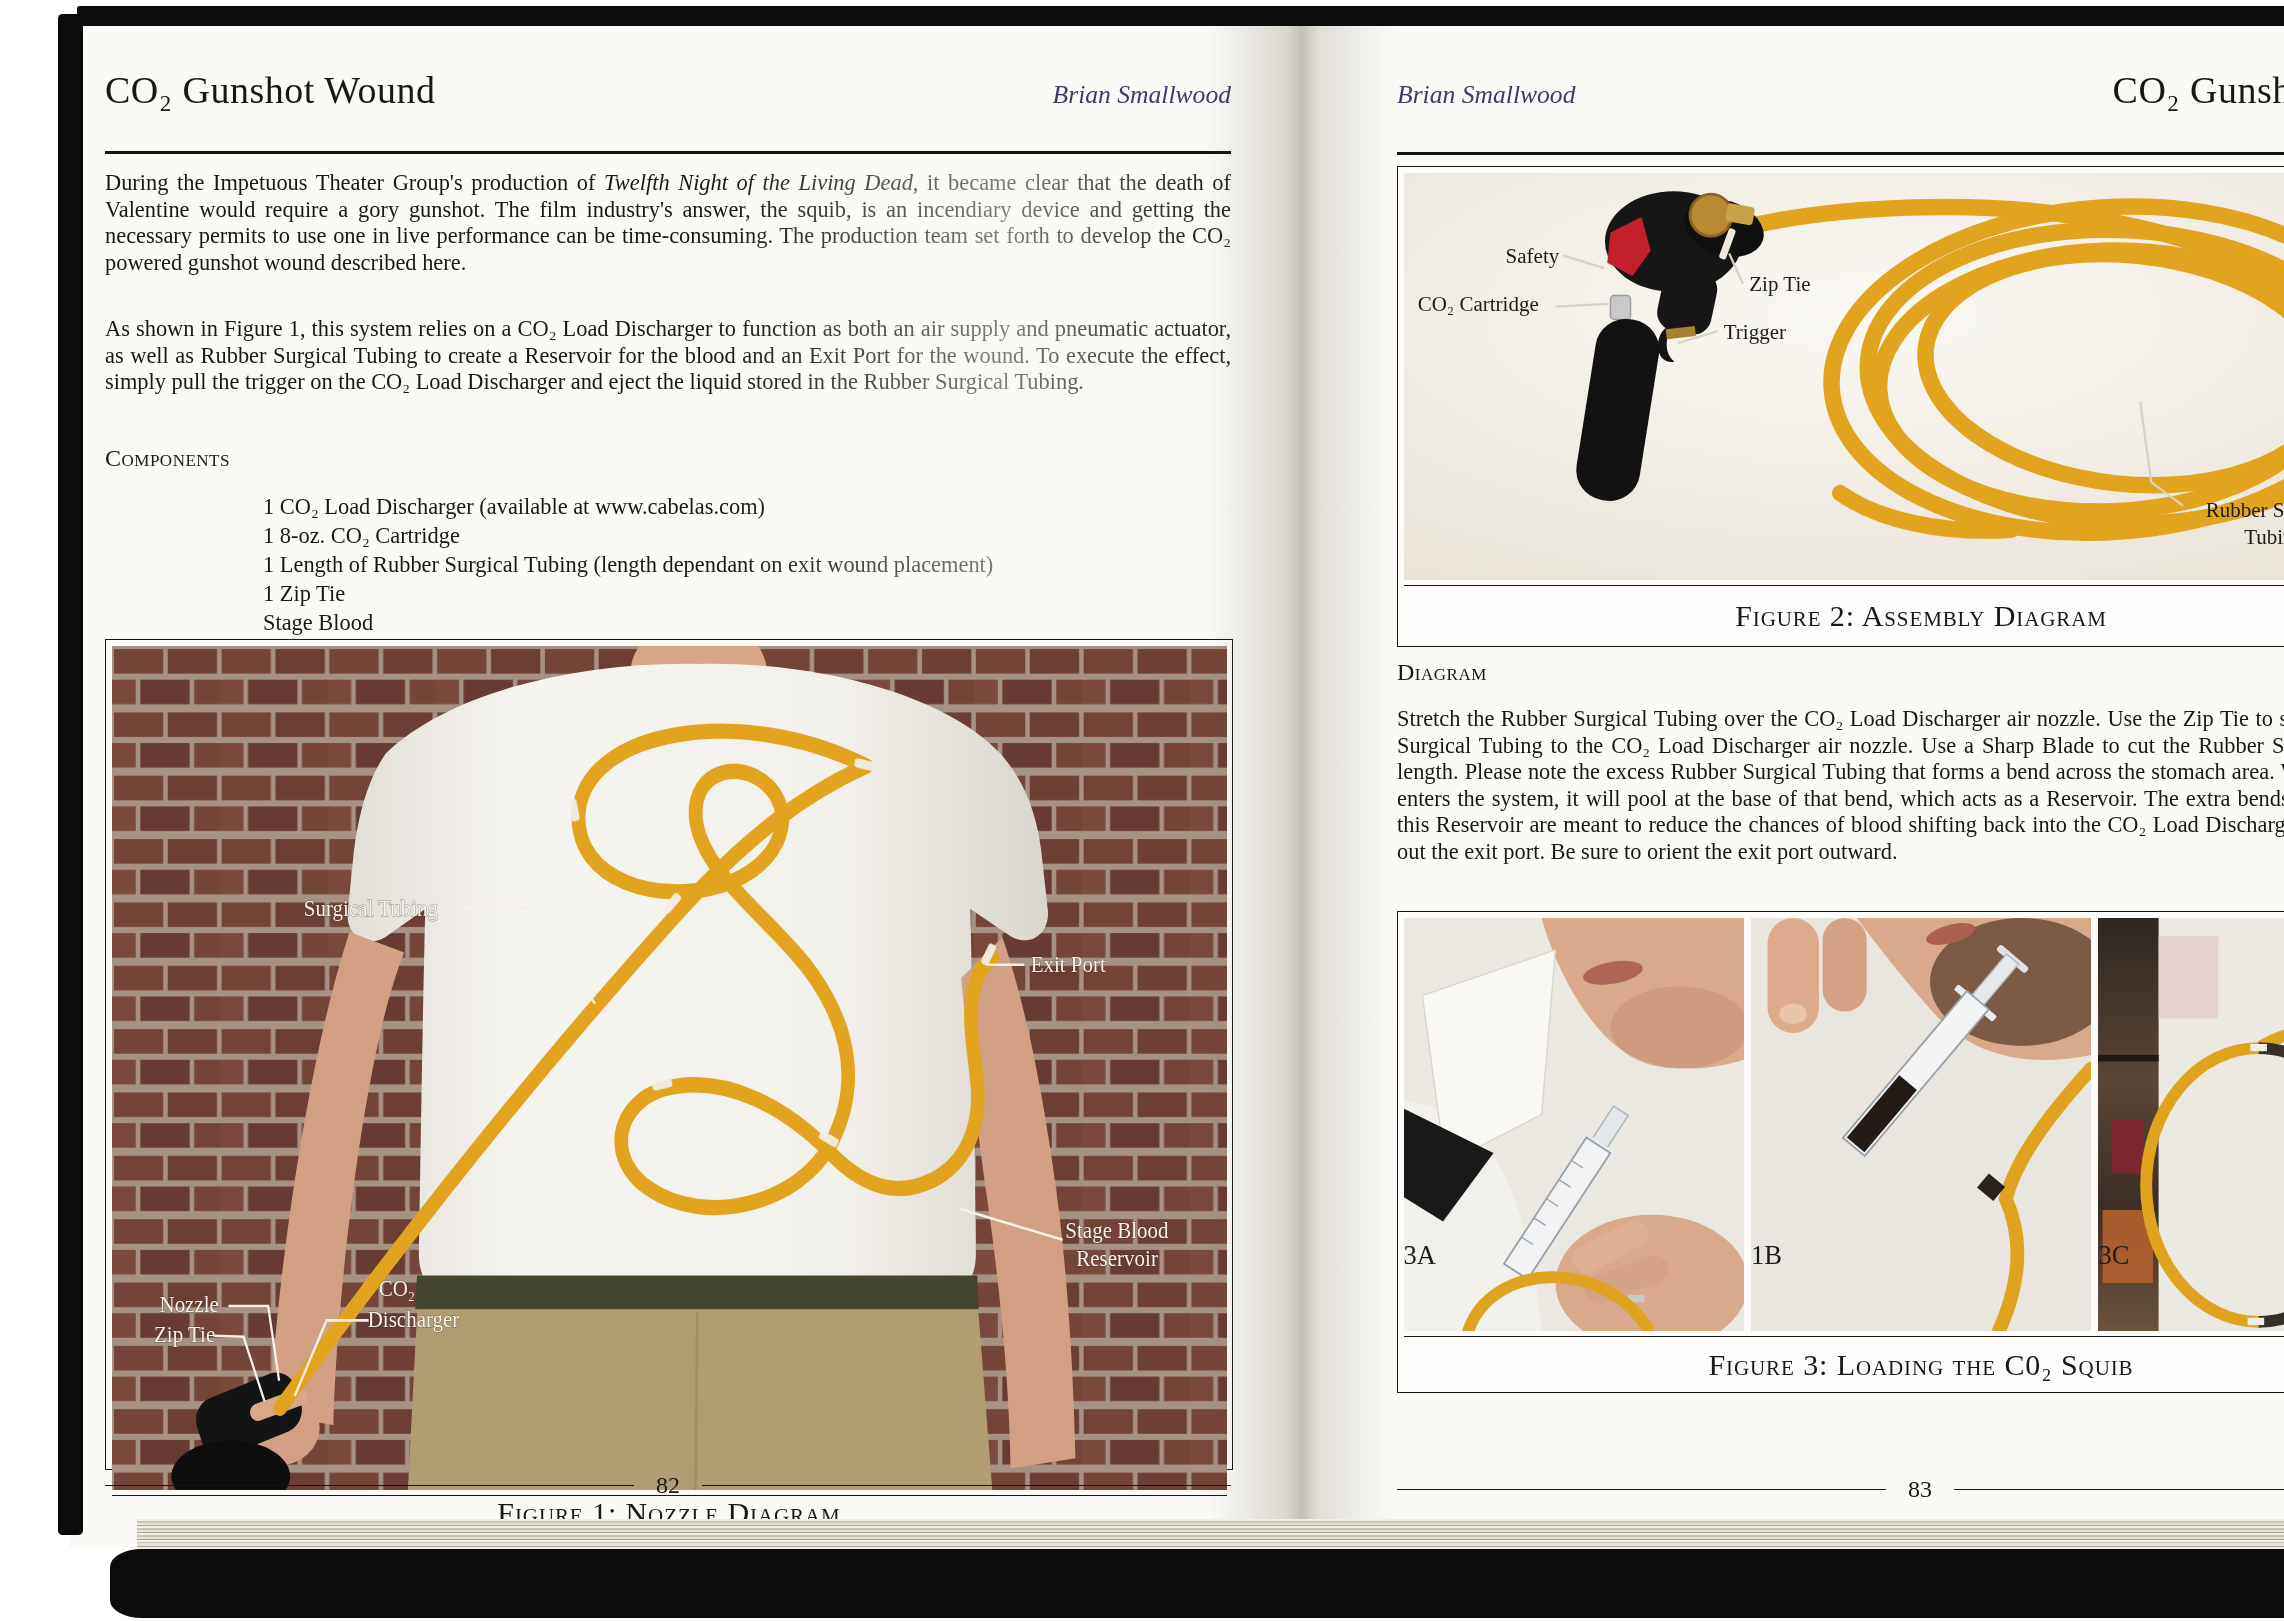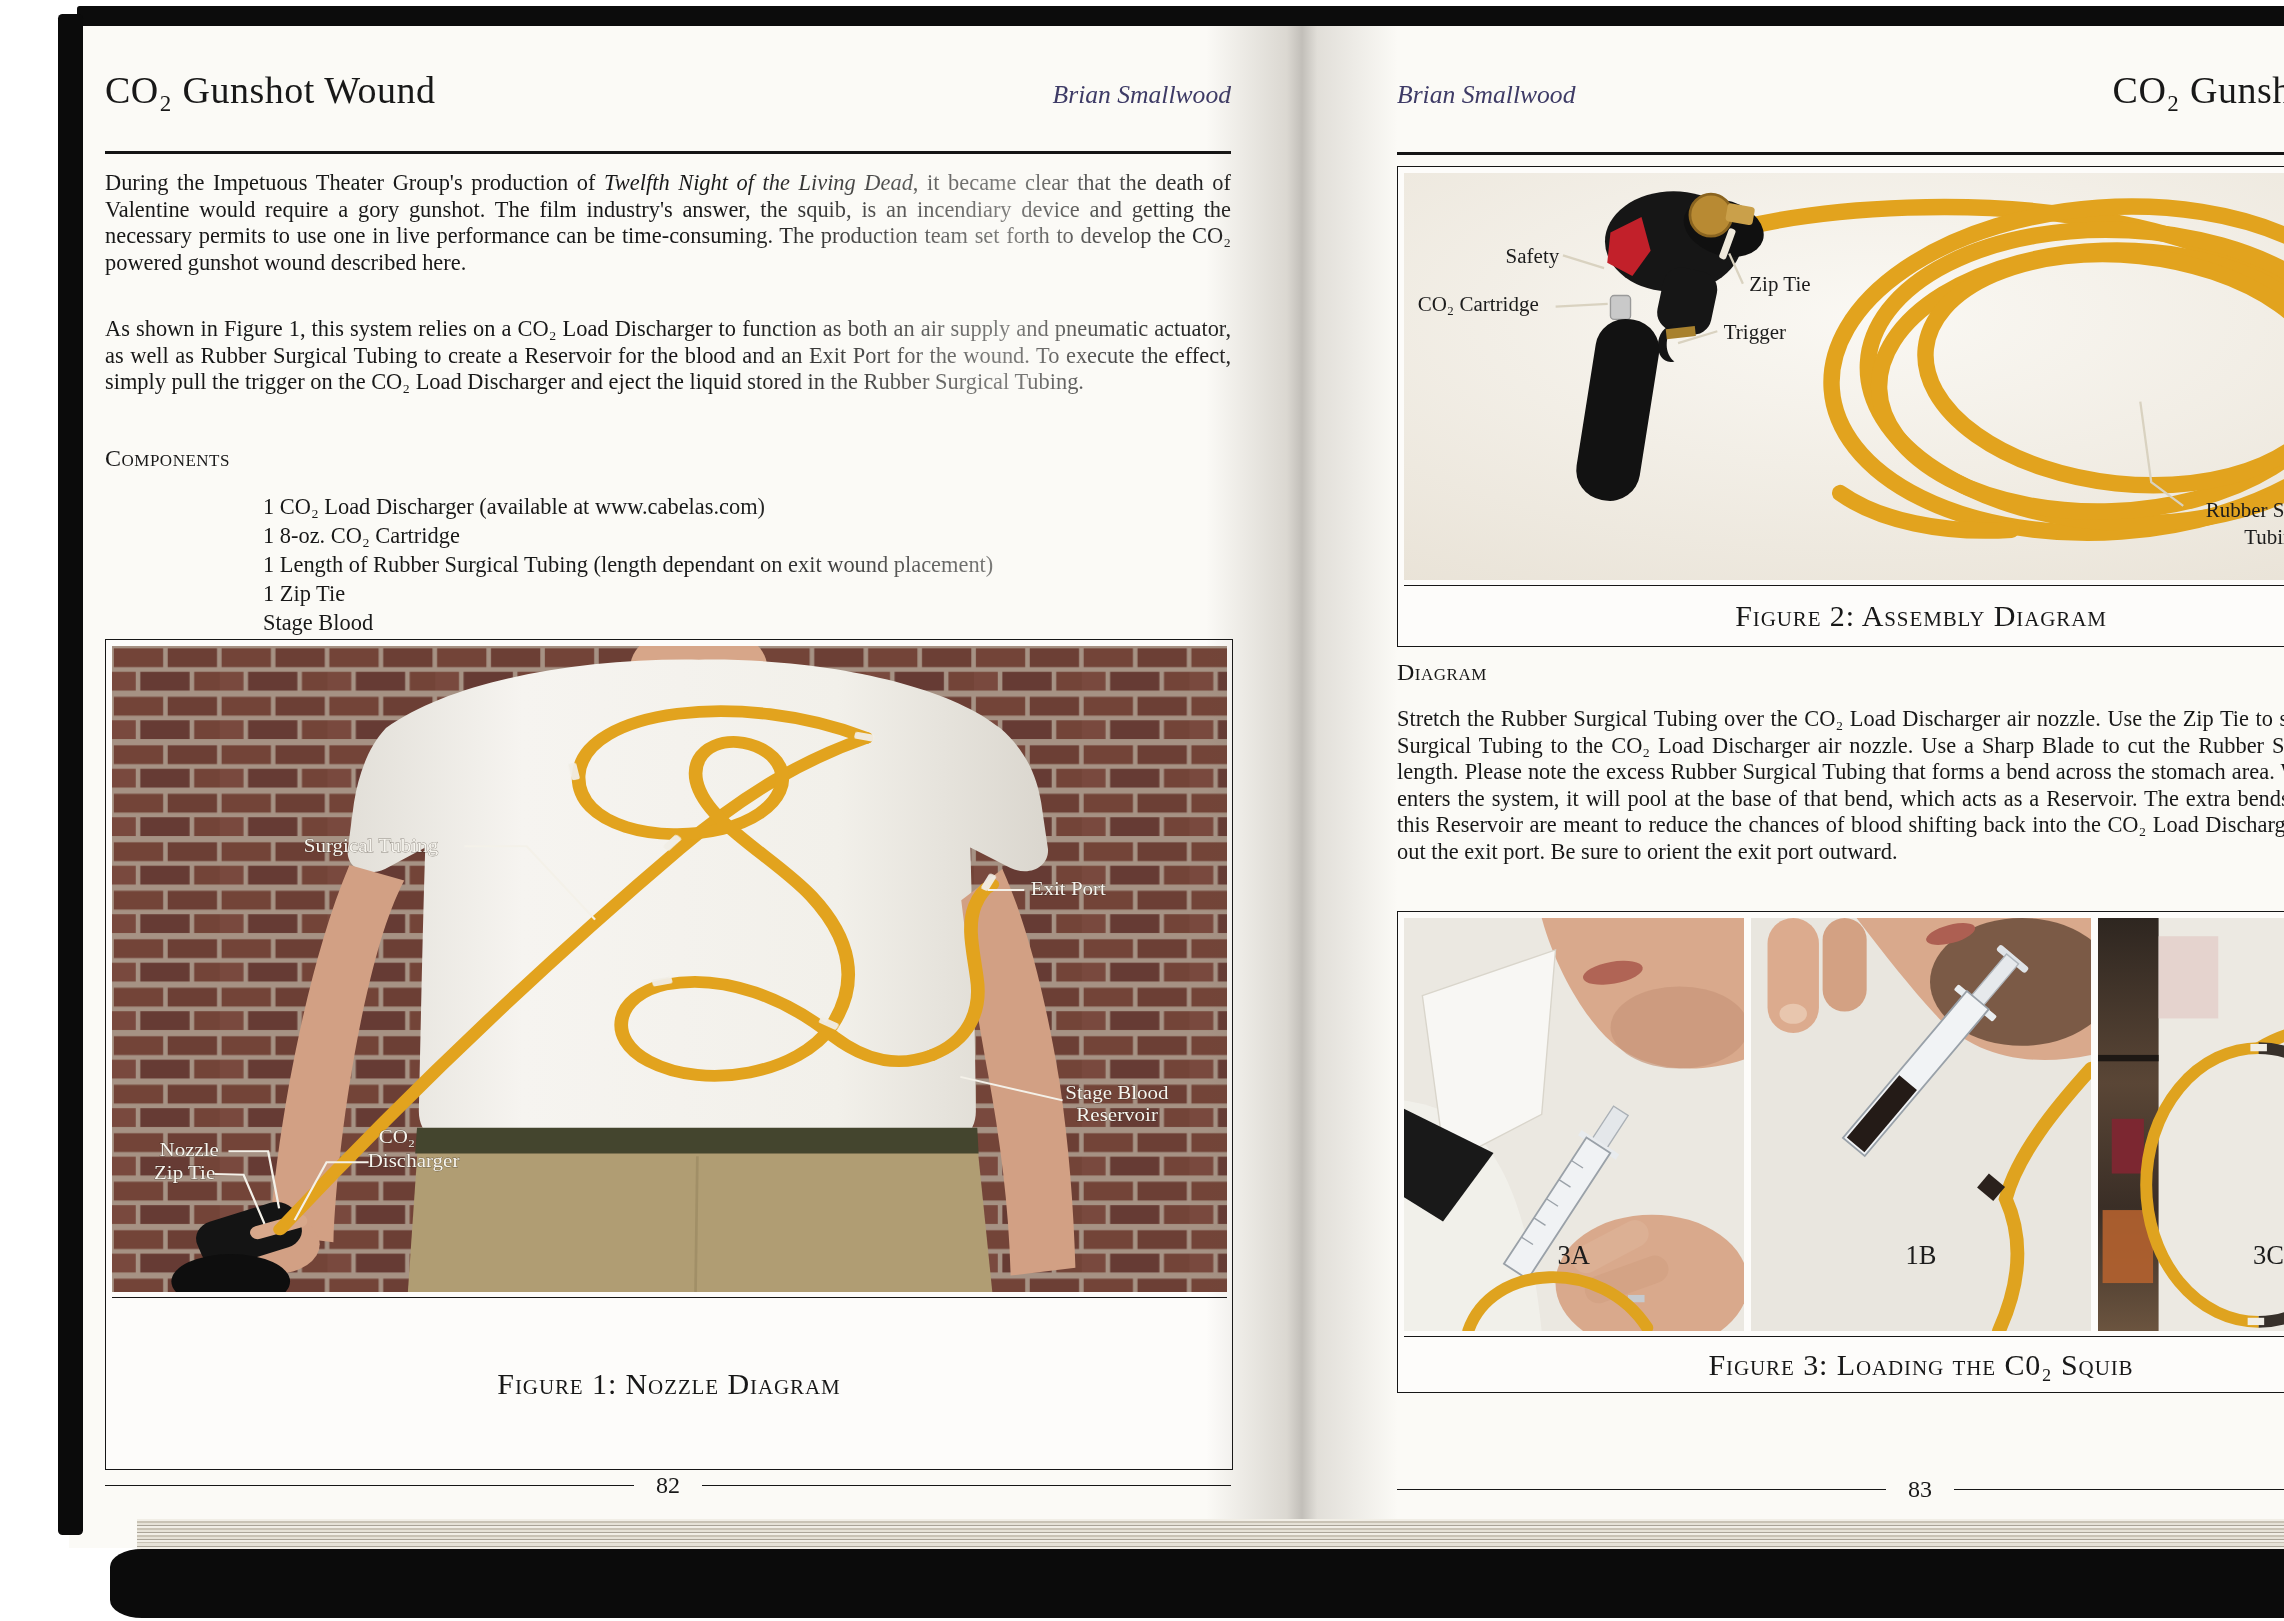--- a/index.html
+++ b/index.html
@@ -28,21 +28,21 @@
   .fig-photo{position:relative;margin:5.5px;overflow:hidden;flex:0 0 auto;background:#f2efe9;}
   .fig-photo svg{position:absolute;left:0;top:0;width:100%;height:100%;}
   .fig-cap-band{flex:1;display:flex;align-items:center;justify-content:center;border-top:1.4px solid #161616;margin:0 5.5px 0 5.5px;}
   .fig-cap{font-size:30px;font-variant:small-caps;letter-spacing:0.9px;text-align:right;}
   .pgrow{display:flex;align-items:center;gap:22px;z-index:10;}
   .pgrule{flex:1;height:1.8px;background:#161616;}
   .pgnum{font-size:24px;}
   .f3row{display:flex;gap:7.3px;margin:5.5px;height:413px;flex:0 0 auto;}
   .f3panel{flex:1;position:relative;overflow:hidden;background:#ebe8e1;}
   .f3panel svg{position:absolute;left:0;top:0;width:100%;height:100%;}
-  .panel-label{position:absolute;left:0;right:0;top:78%;text-align:center;font-size:26.5px;color:#1c1c1c;z-index:5;}
+  .panel-label{position:absolute;left:0;right:0;top:78%;font-size:26.5px;color:#1c1c1c;z-index:5;}
   
   text{font-family:"Liberation Serif","DejaVu Serif",serif;}
   .lab-light{fill:#f7f5ef;font-size:46px;paint-order:stroke;stroke:rgba(40,30,20,.45);stroke-width:2px;}
   .lab-dark{fill:#1c1c1c;font-size:46px;}
 </style>
 </head>
 <body>
 
 <div id="root">
   <div class="paper"></div>
@@ -58,21 +58,21 @@
   <div class="abs sc-head" style="left:105px;top:445px;">Components</div>
   <div class="abs" style="left:263px;top:492px;width:968px;z-index:10;">
     <div class="comp-li">1 CO₂ Load Discharger (available at www.cabelas.com)</div>
     <div class="comp-li">1 8-oz. CO₂ Cartridge</div>
     <div class="comp-li">1 Length of Rubber Surgical Tubing (length dependant on exit wound placement)</div>
     <div class="comp-li">1 Zip Tie</div>
     <div class="comp-li">Stage Blood</div>
   </div>
 
   <div class="abs figure-box" style="left:105px;top:639px;width:1126px;height:829px;">
-    <div class="fig-photo" style="height:646px;">
+    <div class="fig-photo" style="height:844px;">
       <svg viewBox="0 0 2442 1652" preserveAspectRatio="none">
         <defs>
           <pattern id="bricks" width="236" height="124" patternUnits="userSpaceOnUse">
             <rect width="236" height="124" fill="#b5a191"></rect>
             <rect x="4" y="6" width="108" height="48" fill="#7c4a3d"></rect>
             <rect x="122" y="6" width="108" height="48" fill="#744439"></rect>
             <rect x="-56" y="66" width="108" height="48" fill="#835043"></rect>
             <rect x="62" y="66" width="108" height="48" fill="#6e4038"></rect>
             <rect x="180" y="66" width="108" height="48" fill="#7c4a3d"></rect>
           </pattern>

